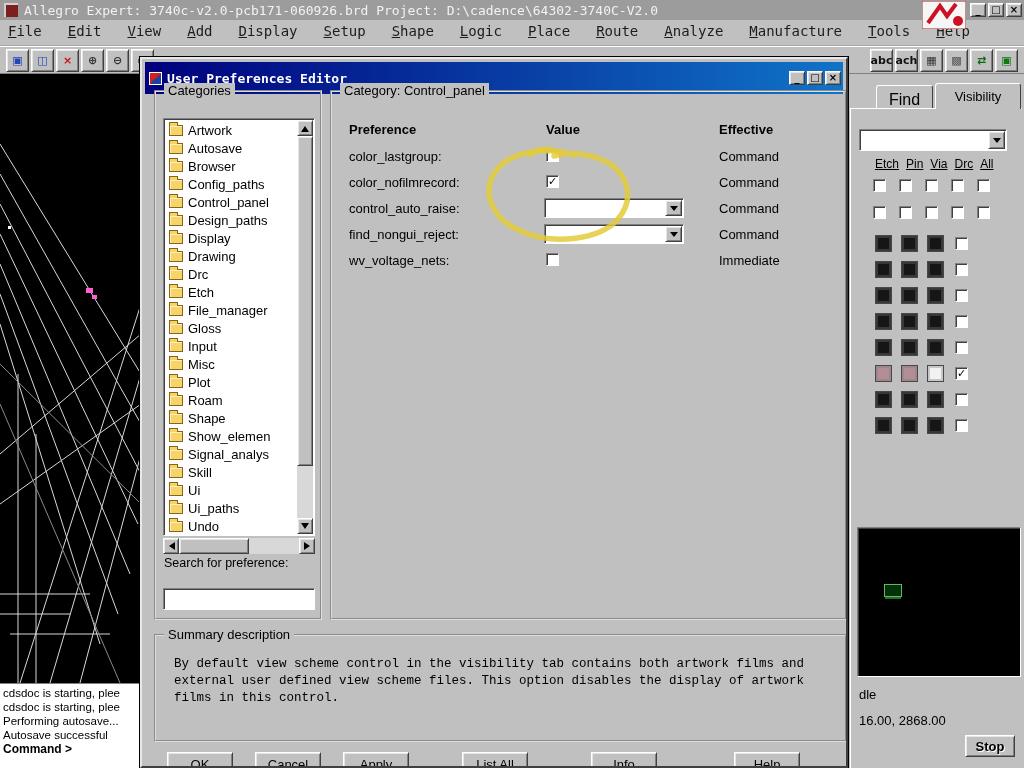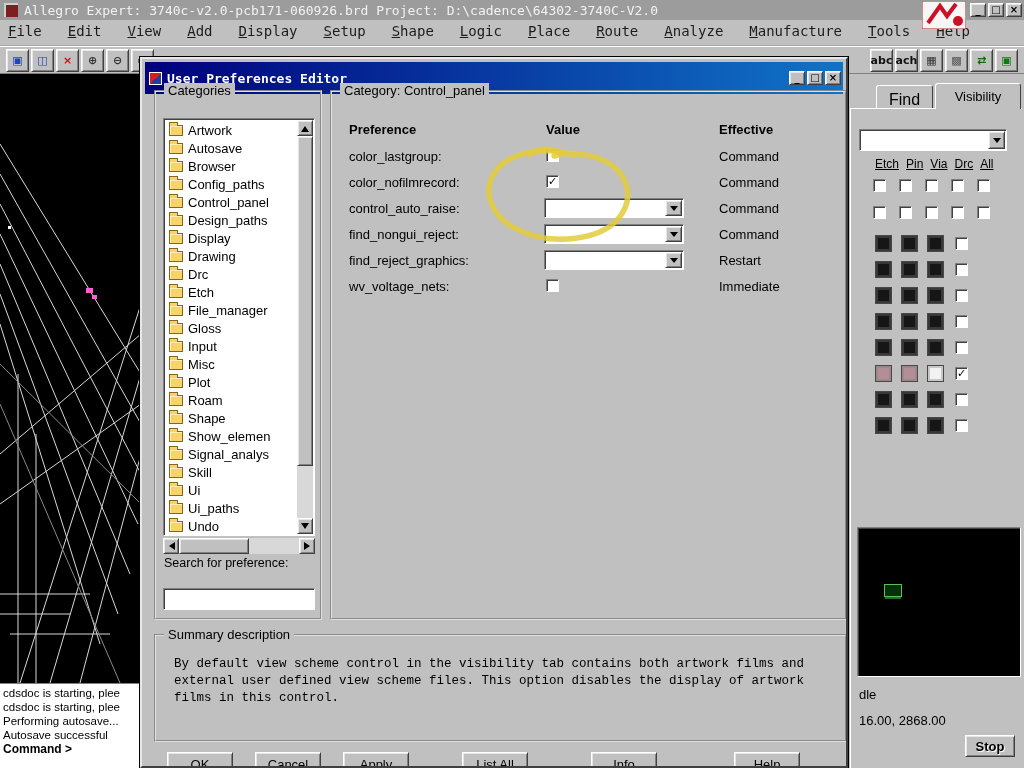--- a/index.html
+++ b/index.html
@@ -468,32 +468,20 @@
             <div class="combo">
               <span class="combo-value"></span>
               <span class="drop-btn raised">
                 <span class="arrow-down"></span>
               </span>
             </div>
           </div>
           <div class="pref-eff">Command</div>
         </div>
         <div class="pref-row">
-          <div class="pref-name">find_reject_graphics:</div>
-          <div class="pref-ctl">
-            <div class="combo">
-              <span class="combo-value"></span>
-              <span class="drop-btn raised">
-                <span class="arrow-down"></span>
-              </span>
-            </div>
-          </div>
-          <div class="pref-eff">Restart</div>
-        </div>
-        <div class="pref-row">
           <div class="pref-name">wv_voltage_nets:</div>
           <div class="pref-ctl">
             <div class="checkbox"></div>
           </div>
           <div class="pref-eff">Immediate</div>
         </div>
       </div>
   </div>
 
   <div class="groupbox" style="left:12px; top:575px; width:693px; height:108px;">

